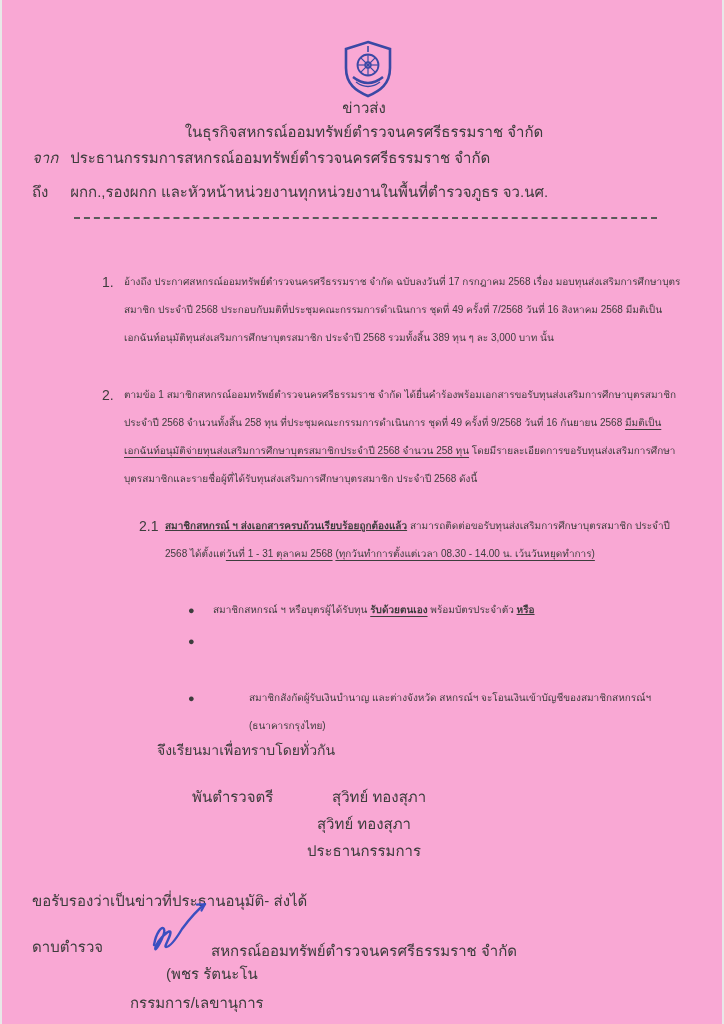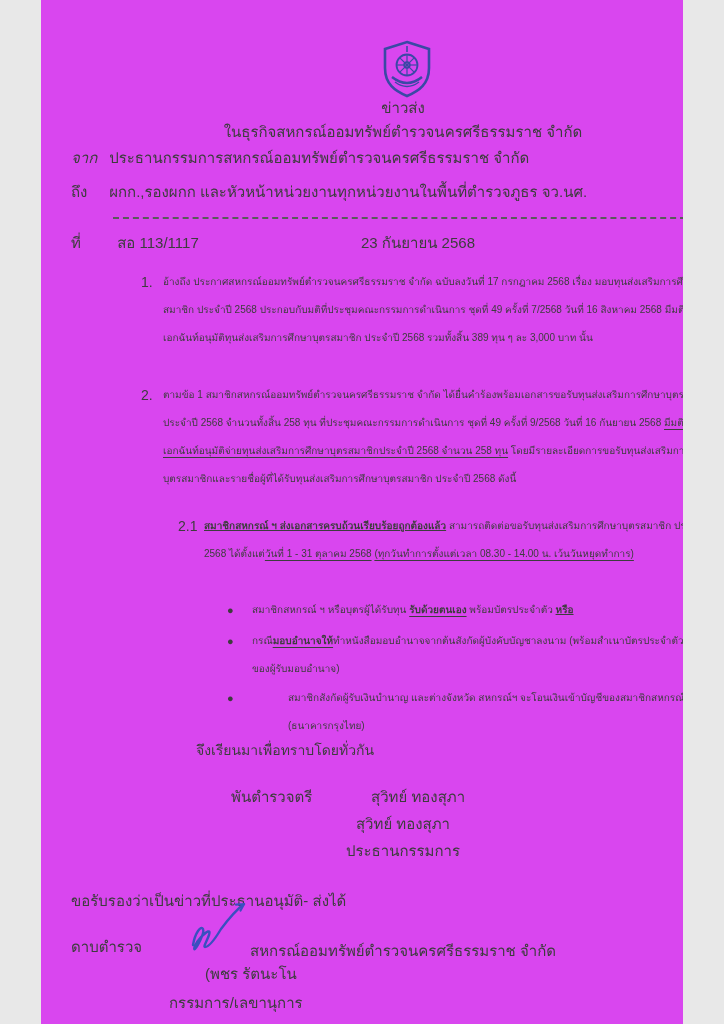--- a/index.html
+++ b/index.html
@@ -1,20 +1,20 @@
 <!DOCTYPE html>
 <html><head>
 <meta charset="utf-8">
 <style>
   html,body{margin:0;padding:0;background:#e8e8e8;}
   .page{
     position:relative;
-    width:642px;height:1024px;
+    width:720px;height:1024px;
     margin:0 auto;
-    background:#d946ef;
+    background:#f9a8d4;
     font-family:"Liberation Sans","DejaVu Sans",sans-serif;
     color:#3d3d3d;
     overflow:hidden;
   }
   .abs{position:absolute;}
   .center{left:0;width:724px;text-align:center;}
   .t15{font-size:15px;line-height:22px;}
   .t14{font-size:14px;line-height:28px;}
   .para{font-size:10px;line-height:28px;text-align:left;}
   .b{font-weight:700;text-decoration:underline;}
@@ -51,25 +51,20 @@
     <span class="label" style="width:34px;font-style:italic;">จาก</span>
     <span>ประธานกรรมการสหกรณ์ออมทรัพย์ตำรวจนครศรีธรรมราช  จำกัด</span>
   </div>
   <div class="abs t15" style="left:30px;top:181px;width:660px;">
     <span class="label" style="width:34px;">ถึง</span>
     <span>ผกก.,รองผกก  และหัวหน้าหน่วยงานทุกหน่วยงานในพื้นที่ตำรวจภูธร จว.นศ.</span>
   </div>
 
   <div class="abs divider" style="left:72px;top:217px;width:583px;"></div>
 
-  <div class="abs t15" style="left:30px;top:232px;width:660px;">
-    <span class="label" style="width:42px;">ที่</span>
-    <span>สอ 113/1117</span>
-    <span class="abs" style="left:290px;top:0;">23  กันยายน  2568</span>
-  </div>
 
   <span class="abs t14" style="left:100px;top:268px;">1.</span>
   <div class="abs para" style="left:122px;top:268px;width:566px;">
     <span>อ้างถึง ประกาศสหกรณ์ออมทรัพย์ตำรวจนครศรีธรรมราช จำกัด ฉบับลงวันที่ 17 กรกฎาคม 2568 เรื่อง มอบทุนส่งเสริมการศึกษาบุตรสมาชิก ประจำปี 2568  ประกอบกับมติที่ประชุมคณะกรรมการดำเนินการ ชุดที่ 49  ครั้งที่ 7/2568  วันที่ 16 สิงหาคม 2568  มีมติเป็นเอกฉันท์อนุมัติทุนส่งเสริมการศึกษาบุตรสมาชิก ประจำปี 2568 รวมทั้งสิ้น 389 ทุน ๆ ละ 3,000 บาท นั้น</span>
   </div>
 
   <span class="abs t14" style="left:100px;top:381px;">2.</span>
   <div class="abs para" style="left:122px;top:381px;width:566px;">
     <span>ตามข้อ 1 สมาชิกสหกรณ์ออมทรัพย์ตำรวจนครศรีธรรมราช จำกัด ได้ยื่นคำร้องพร้อมเอกสารขอรับทุนส่งเสริมการศึกษาบุตรสมาชิก ประจำปี 2568  จำนวนทั้งสิ้น 258 ทุน  ที่ประชุมคณะกรรมการดำเนินการ ชุดที่ 49 ครั้งที่ 9/2568 วันที่ 16 กันยายน 2568  </span><span class="u">มีมติเป็นเอกฉันท์อนุมัติจ่ายทุนส่งเสริมการศึกษาบุตรสมาชิกประจำปี 2568  จำนวน 258 ทุน</span><span> โดยมีรายละเอียดการขอรับทุนส่งเสริมการศึกษาบุตรสมาชิกและรายชื่อผู้ที่ได้รับทุนส่งเสริมการศึกษาบุตรสมาชิก ประจำปี 2568  ดังนี้</span>
   </div>
@@ -78,23 +73,20 @@
   <div class="abs para" style="left:163px;top:512px;width:508px;">
     <span class="b">สมาชิกสหกรณ์ ฯ ส่งเอกสารครบถ้วนเรียบร้อยถูกต้องแล้ว</span><span> สามารถติดต่อขอรับทุนส่งเสริมการศึกษาบุตรสมาชิก ประจำปี 2568  ได้ตั้งแต่</span><span class="u">วันที่ 1 - 31 ตุลาคม 2568</span><span>  </span><span class="u">(ทุกวันทำการตั้งแต่เวลา 08.30 - 14.00 น. เว้นวันหยุดทำการ)</span>
   </div>
 
   <span class="bullet-dot" style="left:186px;top:596px;">●</span>
   <div class="abs para" style="left:211px;top:596px;width:444px;">
     <span>สมาชิกสหกรณ์ ฯ หรือบุตรผู้ได้รับทุน </span><span class="bu">รับด้วยตนเอง</span><span> พร้อมบัตรประจำตัว </span><span class="b">หรือ</span>
   </div>
 
   <span class="bullet-dot" style="left:186px;top:627px;">●</span>
-  <div class="abs para" style="left:211px;top:627px;width:444px;">
-    <span>กรณี</span><span class="bu">มอบอำนาจให้</span><span>ทำหนังสือมอบอำนาจจากต้นสังกัดผู้บังคับบัญชาลงนาม (พร้อมสำเนาบัตรประจำตัวของผู้รับมอบอำนาจ)</span>
-  </div>
 
   <span class="bullet-dot" style="left:186px;top:684px;">●</span>
   <div class="abs para" style="left:211px;top:684px;width:444px;margin-left:36px;">
     <span>สมาชิกสังกัดผู้รับเงินบำนาญ และต่างจังหวัด สหกรณ์ฯ จะโอนเงินเข้าบัญชีของสมาชิกสหกรณ์ฯ (ธนาคารกรุงไทย)</span>
   </div>
 
   <div class="abs t14" style="left:155px;top:736px;">จึงเรียนมาเพื่อทราบโดยทั่วกัน</div>
 
   <div class="abs t15" style="left:190px;top:786px;">พันตำรวจตรี</div>
   <div class="abs t15" style="left:330px;top:786px;">สุวิทย์  ทองสุภา</div>

